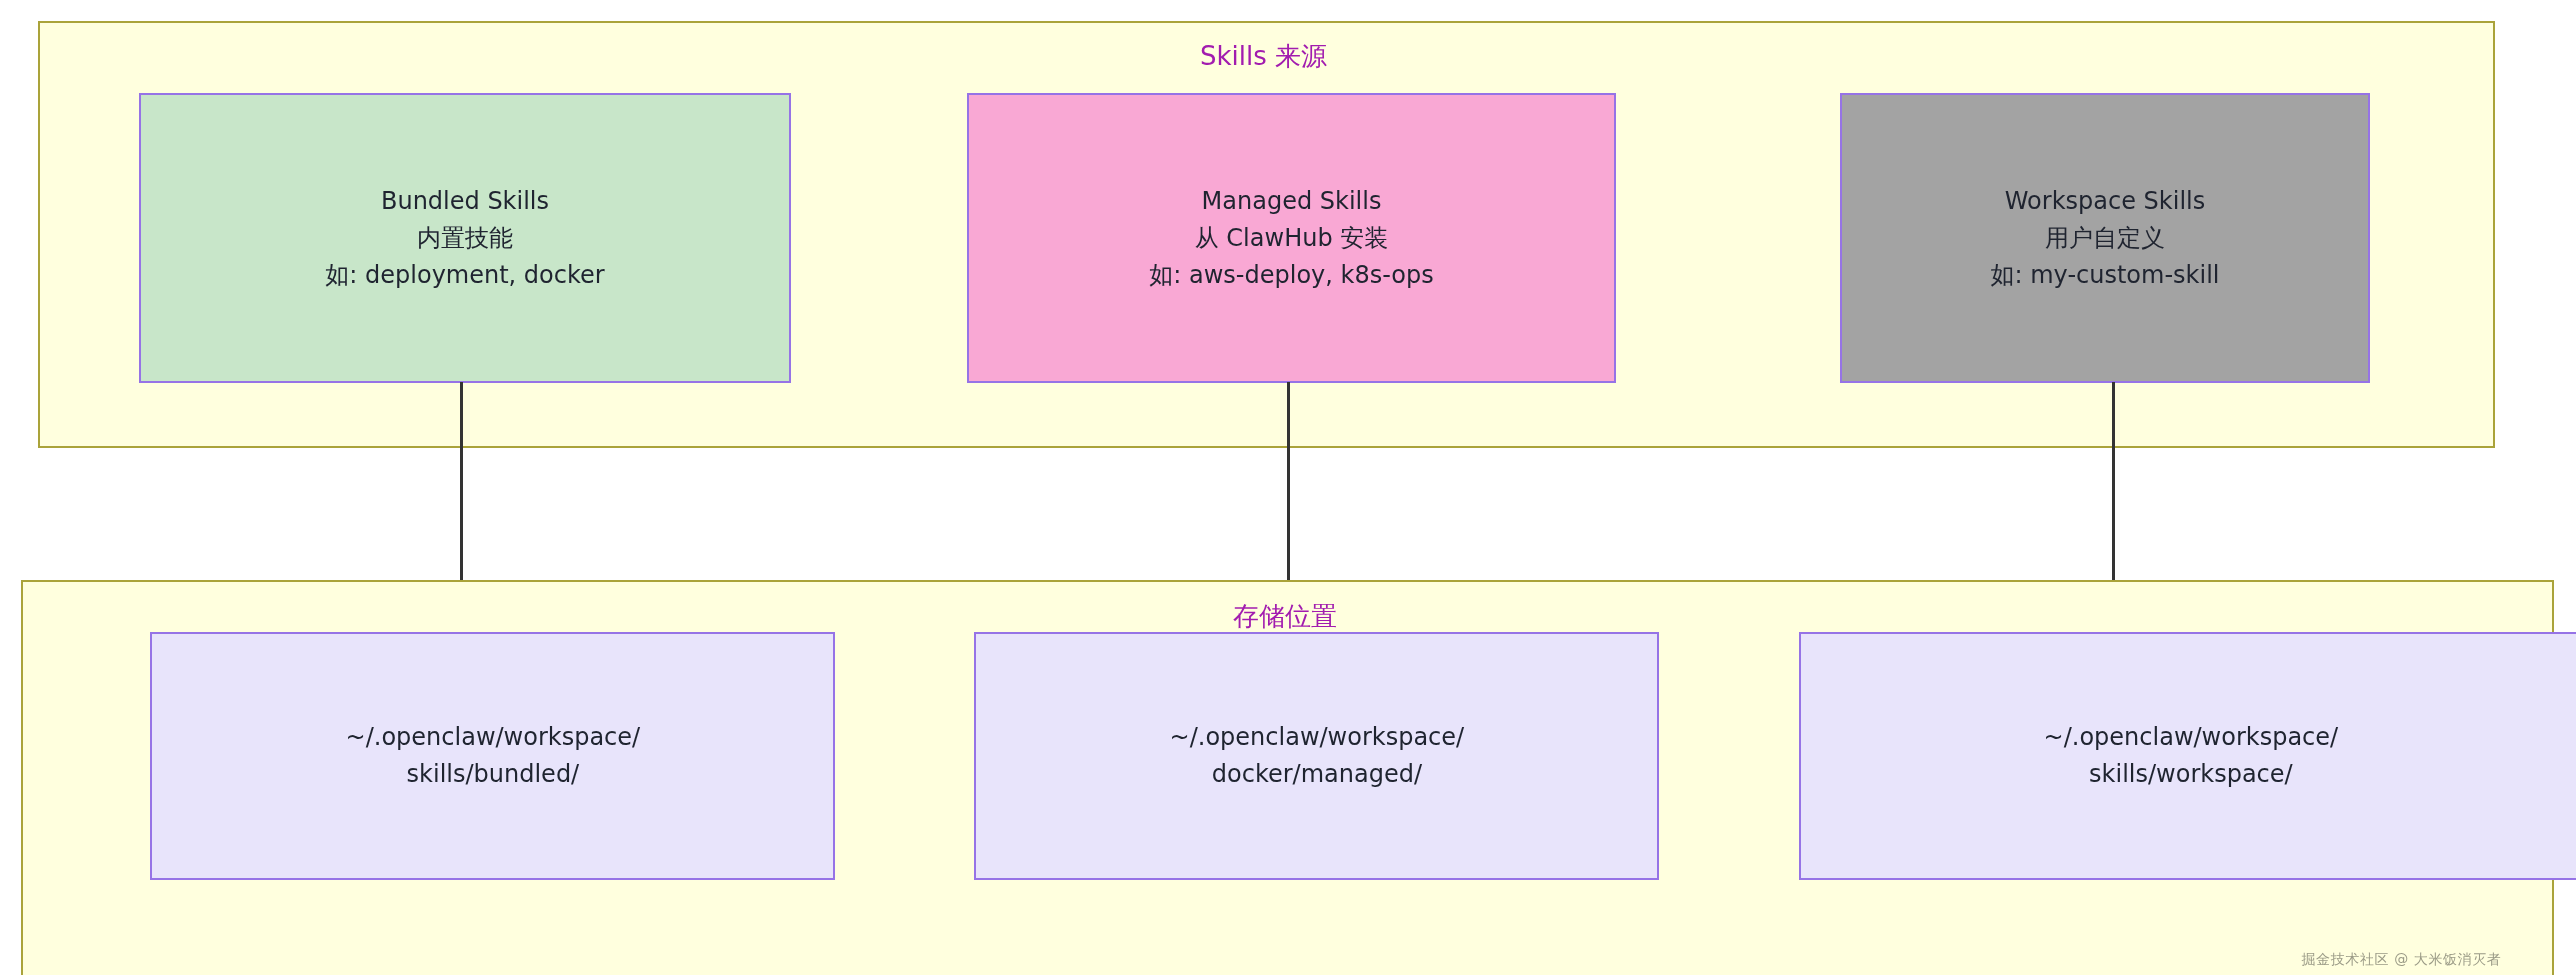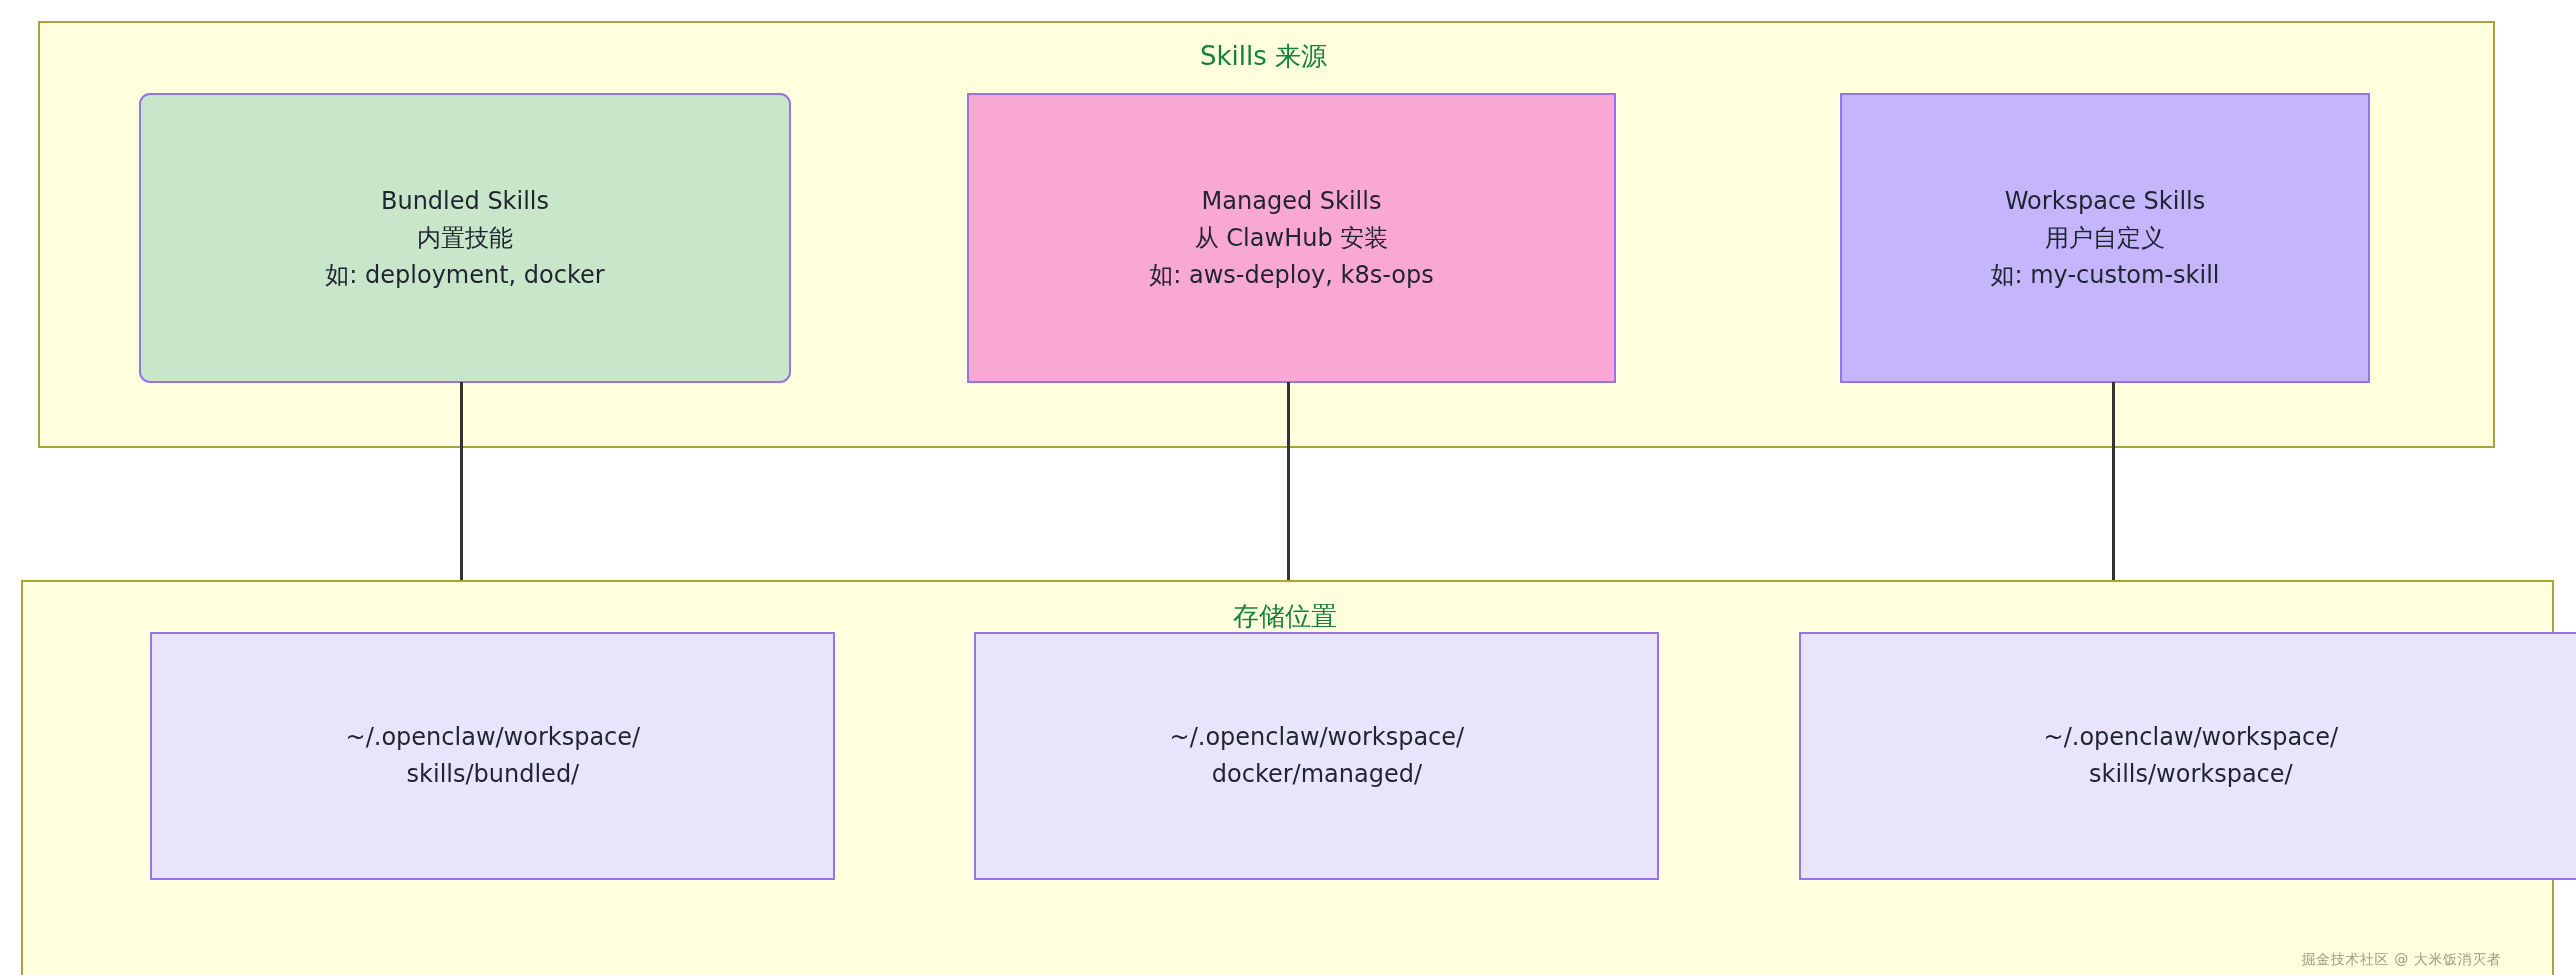--- a/index.html
+++ b/index.html
@@ -20,21 +20,21 @@
   }
   #group-sources{ left:38px; top:21.4px; width:2457px; height:427px; }
   #group-storage{ left:21.4px; top:580px; width:2533px; height:410px; }
 
   .group-title{
     position:absolute;
     left:0;right:6px;
     text-align:center;
     font-size:26px;
     line-height:1;
-    color:#15803d;
+    color:#a21caf;
     white-space:nowrap;
     font-weight:400;
   }
   #group-sources .group-title{ top:20px; }
   #group-storage .group-title{ top:21.4px; }
 
   
   .node{
     position:absolute;
     box-sizing:border-box;
@@ -44,23 +44,23 @@
     align-items:center;
     justify-content:center;
     text-align:center;
     line-height:1.55;
     font-size:24px;
     color:#1f2430;
     padding:5.6px 10px;
   }
   .node .line{ display:block; white-space:nowrap; }
 
-  .node-green{ background:#c8e6c9;border-radius:11px; }
+  .node-green{ background:#c8e6c9; }
   .node-yellow{ background:#f9a8d4; }
-  .node-blue{ background:#c4b5fd; }
+  .node-blue{ background:#a3a3a3; }
   .node-purple{ background:#e8e4fb;margin-left:28px; }
 
   
   #node-bundled  { left:99px;  top:70px; width:652px; height:290px; }
   #node-managed  { left:927px; top:70px; width:649px; height:290px; }
   #node-workspace{ left:1800px; top:70px; width:530px;  height:290px; }
 
   
   #node-path-bundled  { left:99px;  top:50px;  width:685px; height:248px; }
   #node-path-managed  { left:923px; top:50px;  width:685px; height:248px; }

